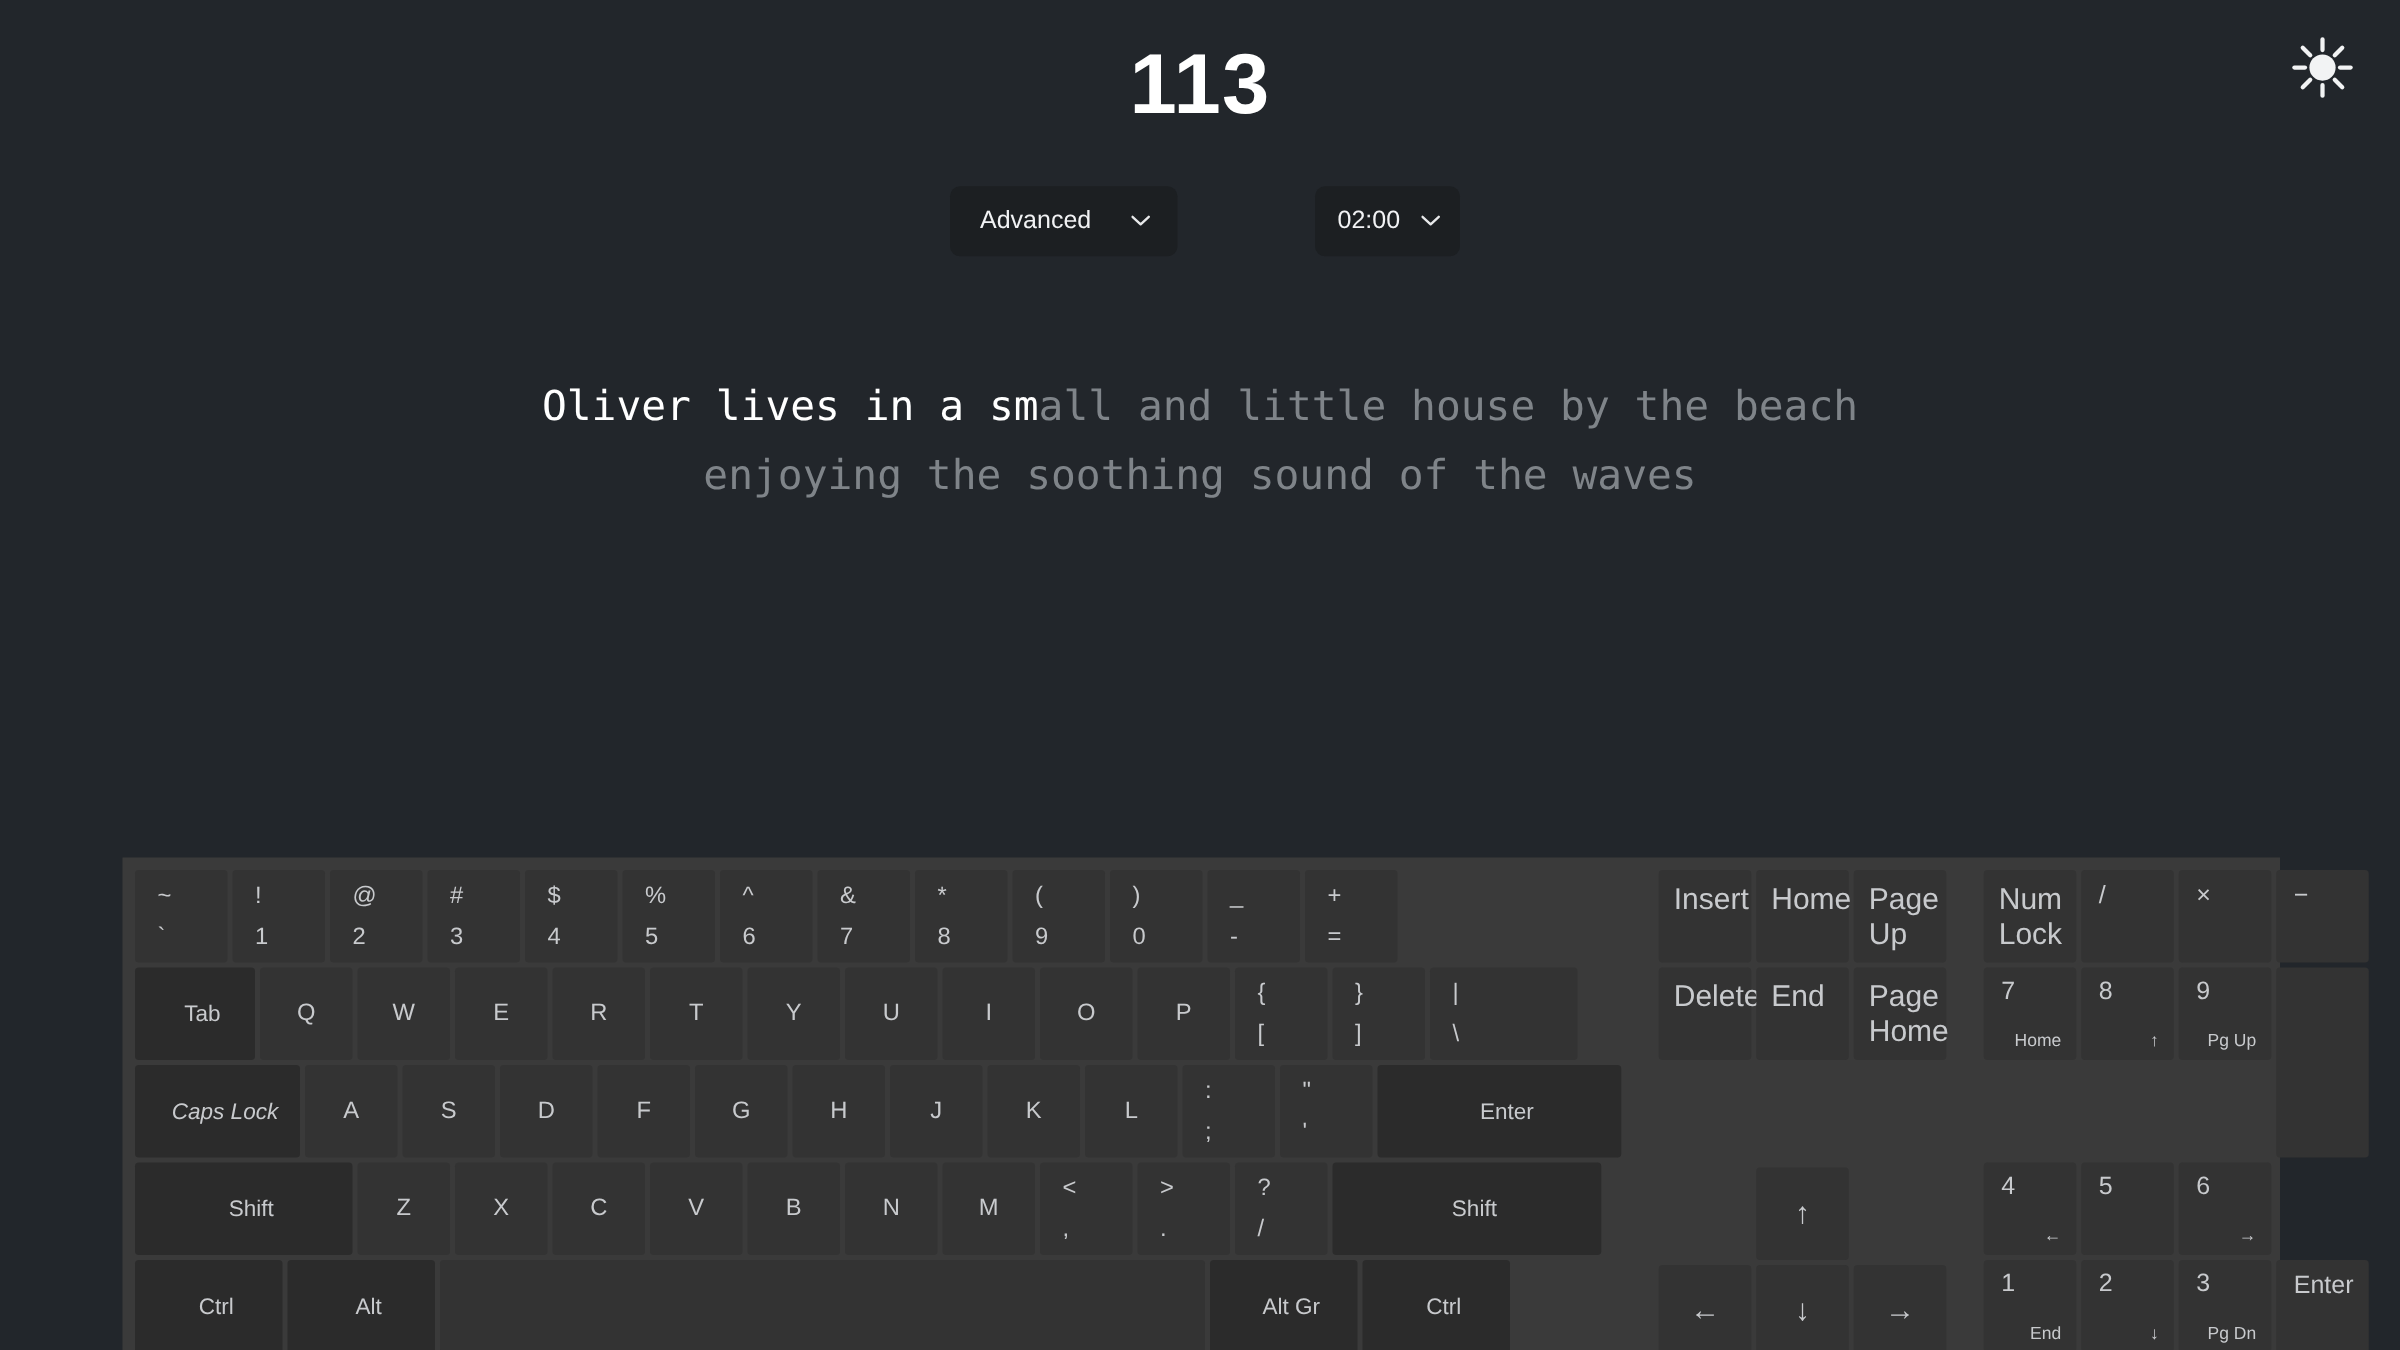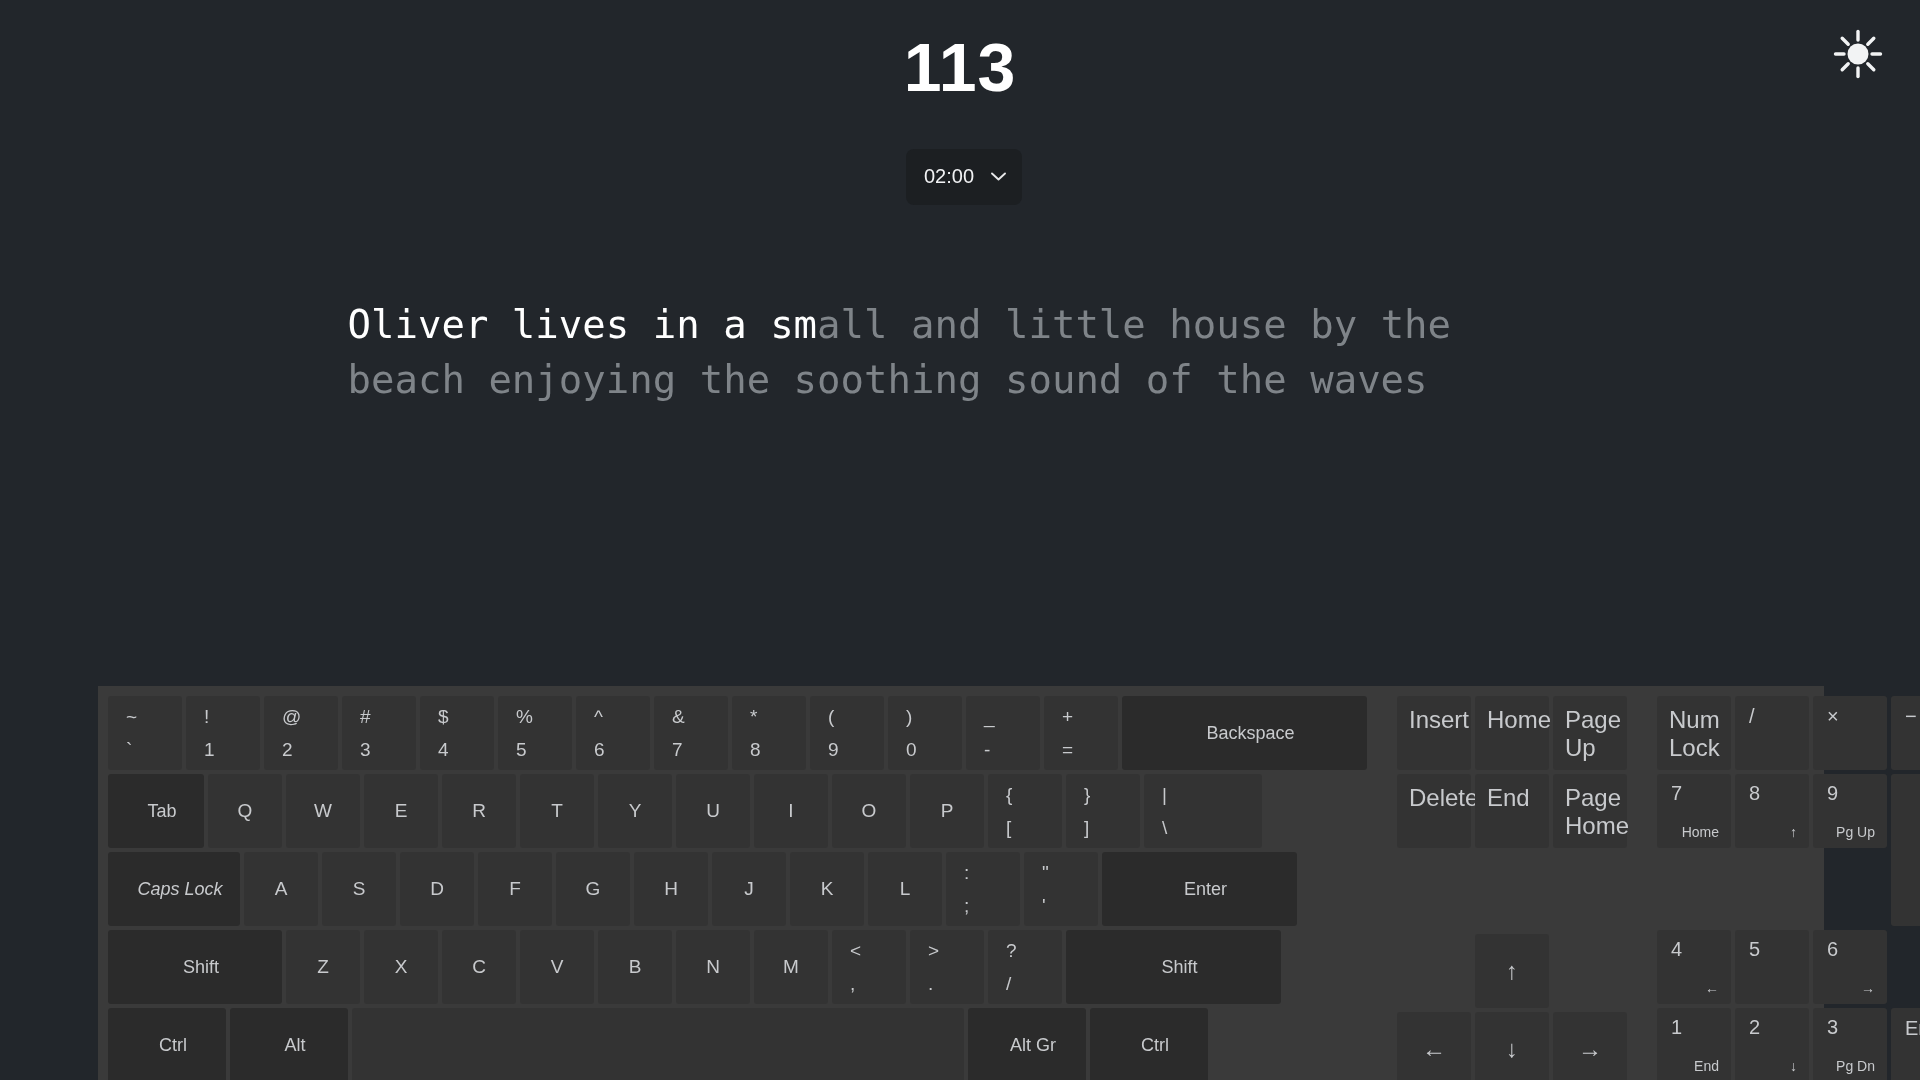--- a/index.html
+++ b/index.html
@@ -83,23 +83,23 @@
     flex: 0 0 auto;
     margin-left: 14px;
   }
   .chev svg { display: block; }
 
   
   #text-area {
     margin: 92px auto 0 auto;
     width: 1225px;
     font-family: "DejaVu Sans Mono", "Liberation Mono", monospace;
-    font-size: 39px;
+    font-size: 33px;
     line-height: 55px;
-    text-align: left;
+    text-align: center;
     letter-spacing: 0px;
     word-spacing: 0px;
     white-space: pre-wrap;
   }
   #text-area .typed { color: #ffffff; }
   #text-area .untyped { color: #7f8489; }
 
   
   #keyboard {
     position: absolute;
@@ -205,20 +205,28 @@
         <line x1="41.8" y1="10.2" x2="35.8" y2="16.2"></line>
         <line x1="16.2" y1="35.8" x2="10.2" y2="41.8"></line>
       </g>
     </svg>
   </span>
 </button>
 
 <div id="score">113</div>
 
 <div id="controls">
+  <div class="select-box" id="difficulty-select">
+    <span>Advanced</span>
+    <span class="chev">
+      <svg width="15" height="9" viewBox="0 0 15 9">
+          <path d="M1 1.5 L7.5 7.5 L14 1.5" fill="none" stroke="#e7e8ea" stroke-width="1.9" stroke-linecap="round" stroke-linejoin="round"></path>
+        </svg>
+    </span>
+  </div>
 
   <div class="select-box" id="timer-select">
     <span>02:00</span>
     <span class="chev">
       <svg width="15" height="9" viewBox="0 0 15 9">
           <path d="M1 1.5 L7.5 7.5 L14 1.5" fill="none" stroke="#e7e8ea" stroke-width="1.9" stroke-linecap="round" stroke-linejoin="round"></path>
         </svg>
     </span>
   </div>
 </div>
@@ -275,23 +283,20 @@
           <span class="bot">0</span>
         </div>
       <div class="key dual w1">
           <span class="top">_</span>
           <span class="bot">-</span>
         </div>
       <div class="key dual w1">
           <span class="top">+</span>
           <span class="bot">=</span>
         </div>
-      <div class="key mod center wbsp">
-          <span>Backspace</span>
-        </div>
     </div>
 
     <div class="kb-row">
       <div class="key mod w125">
           <span>Tab</span>
         </div>
       <div class="key center w1">
           <span>Q</span>
         </div>
       <div class="key center w1">

